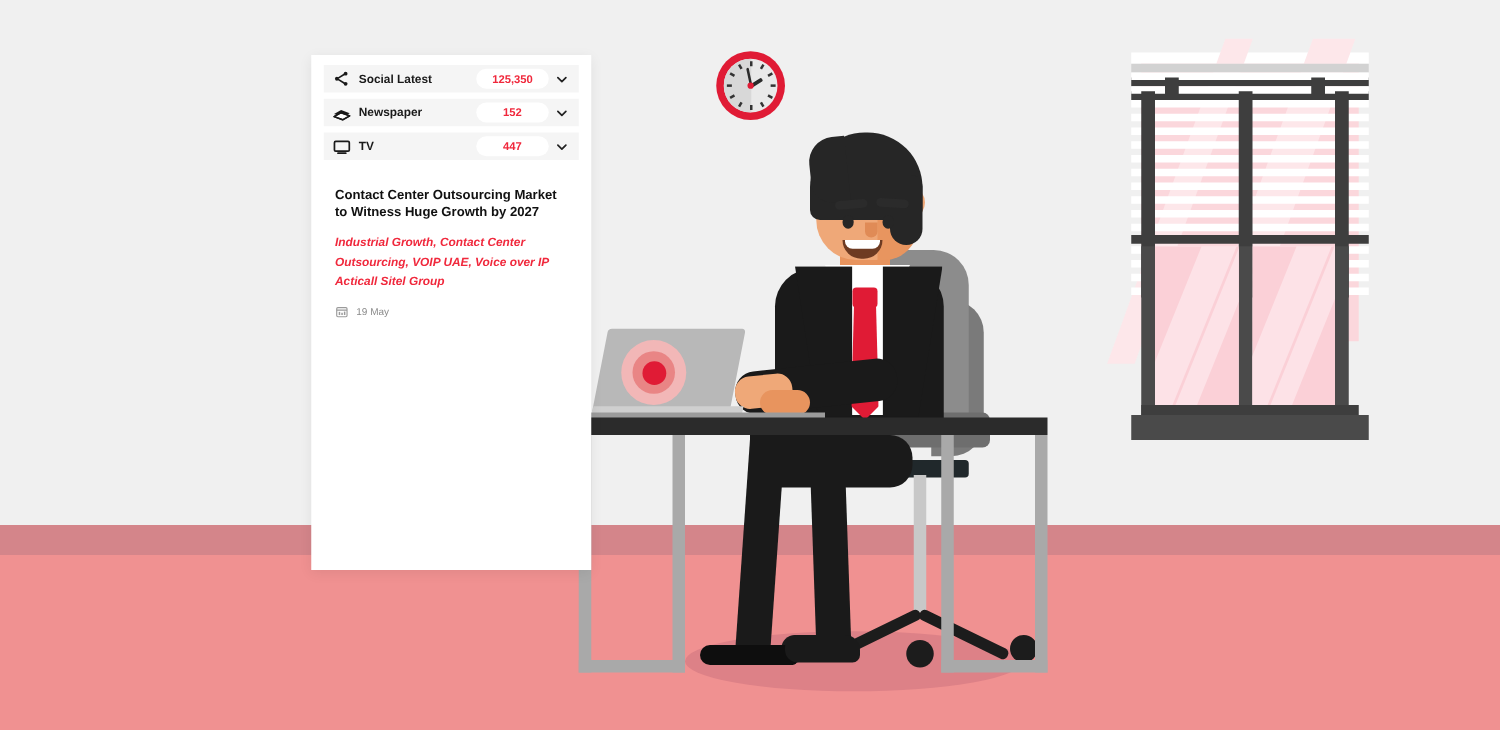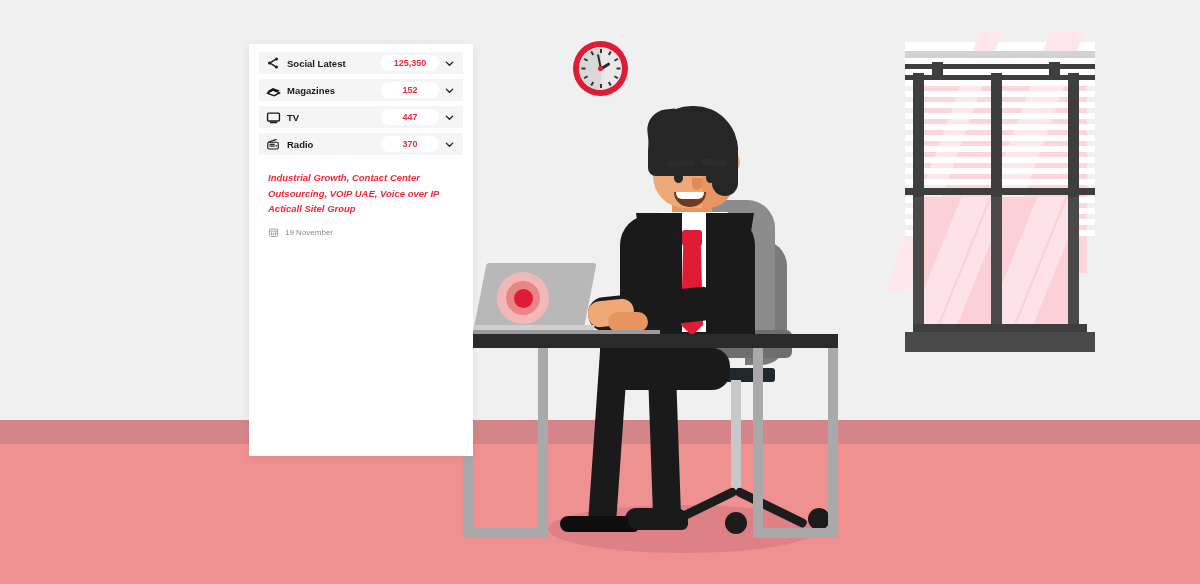--- a/index.html
+++ b/index.html
@@ -319,21 +319,21 @@
 
 
       <div class="media-row">
         <span class="mi">
           <svg width="15" height="15" viewBox="0 0 24 24" fill="none" stroke="#1A1A1A" stroke-width="1.8" stroke-linejoin="round">
             <path d="M2 13l9-5 11 4-9 5z" fill="#1A1A1A" stroke="none"></path>
             <path d="M2 16.5l9-5 11 4-9 5z" fill="#fff"></path>
             <path d="M2 16.5l9-5 11 4-9 5z"></path>
           </svg>
         </span>
-        <span class="mlabel">Magazines</span>
+        <span class="mlabel">Newspaper</span>
         <span class="mval">152</span>
         <span class="mchev">
           <svg width="11" height="11" viewBox="0 0 24 24" fill="none" stroke="#222" stroke-width="3" stroke-linecap="round" stroke-linejoin="round">
               <polyline points="5,9 12,16 19,9"></polyline>
             </svg>
         </span>
       </div>
 
       <div class="media-row">
         <span class="mi">
@@ -344,52 +344,35 @@
         </span>
         <span class="mlabel">TV</span>
         <span class="mval">447</span>
         <span class="mchev">
           <svg width="11" height="11" viewBox="0 0 24 24" fill="none" stroke="#222" stroke-width="3" stroke-linecap="round" stroke-linejoin="round">
               <polyline points="5,9 12,16 19,9"></polyline>
             </svg>
         </span>
       </div>
 
-      <div class="media-row">
-        <span class="mi">
-          <svg width="14" height="14" viewBox="0 0 24 24" fill="none" stroke="#1A1A1A" stroke-width="2" stroke-linejoin="round">
-            <path d="M4 9l14-5"></path>
-            <rect x="3" y="9" width="18" height="11.5" rx="2"></rect>
-            <line x1="6" y1="12.5" x2="15" y2="12.5"></line>
-            <line x1="6" y1="15.5" x2="15" y2="15.5"></line>
-            <circle cx="17.5" cy="15" r="1.4" fill="#1A1A1A" stroke="none"></circle>
-          </svg>
-        </span>
-        <span class="mlabel">Radio</span>
-        <span class="mval">370</span>
-        <span class="mchev">
-          <svg width="11" height="11" viewBox="0 0 24 24" fill="none" stroke="#222" stroke-width="3" stroke-linecap="round" stroke-linejoin="round">
-              <polyline points="5,9 12,16 19,9"></polyline>
-            </svg>
-        </span>
-      </div>
 
     </div>
 
     <div class="card-body">
+      <div class="card-title">Contact Center Outsourcing Market to Witness Huge Growth by 2027</div>
       <div class="card-tags">Industrial Growth, Contact Center Outsourcing, VOIP UAE, Voice over IP Acticall Sitel Group</div>
       <div class="card-date">
         <span>
           <svg width="11" height="11" viewBox="0 0 24 24" fill="none" stroke="#9A9A9A" stroke-width="2">
             <rect x="3" y="4.5" width="18" height="16" rx="2"></rect>
             <line x1="3" y1="9" x2="21" y2="9"></line>
             <rect x="6.5" y="12" width="2.6" height="5.5" fill="#9A9A9A" stroke="none"></rect>
             <rect x="11" y="13.5" width="2.6" height="4" fill="#9A9A9A" stroke="none"></rect>
             <rect x="15.5" y="11.5" width="2.6" height="6" fill="#9A9A9A" stroke="none"></rect>
           </svg>
         </span>
-        <span class="dlabel">19 November</span>
+        <span class="dlabel">19 May</span>
       </div>
     </div>
 
   </div>
 
 </div>
 
 </body></html>

